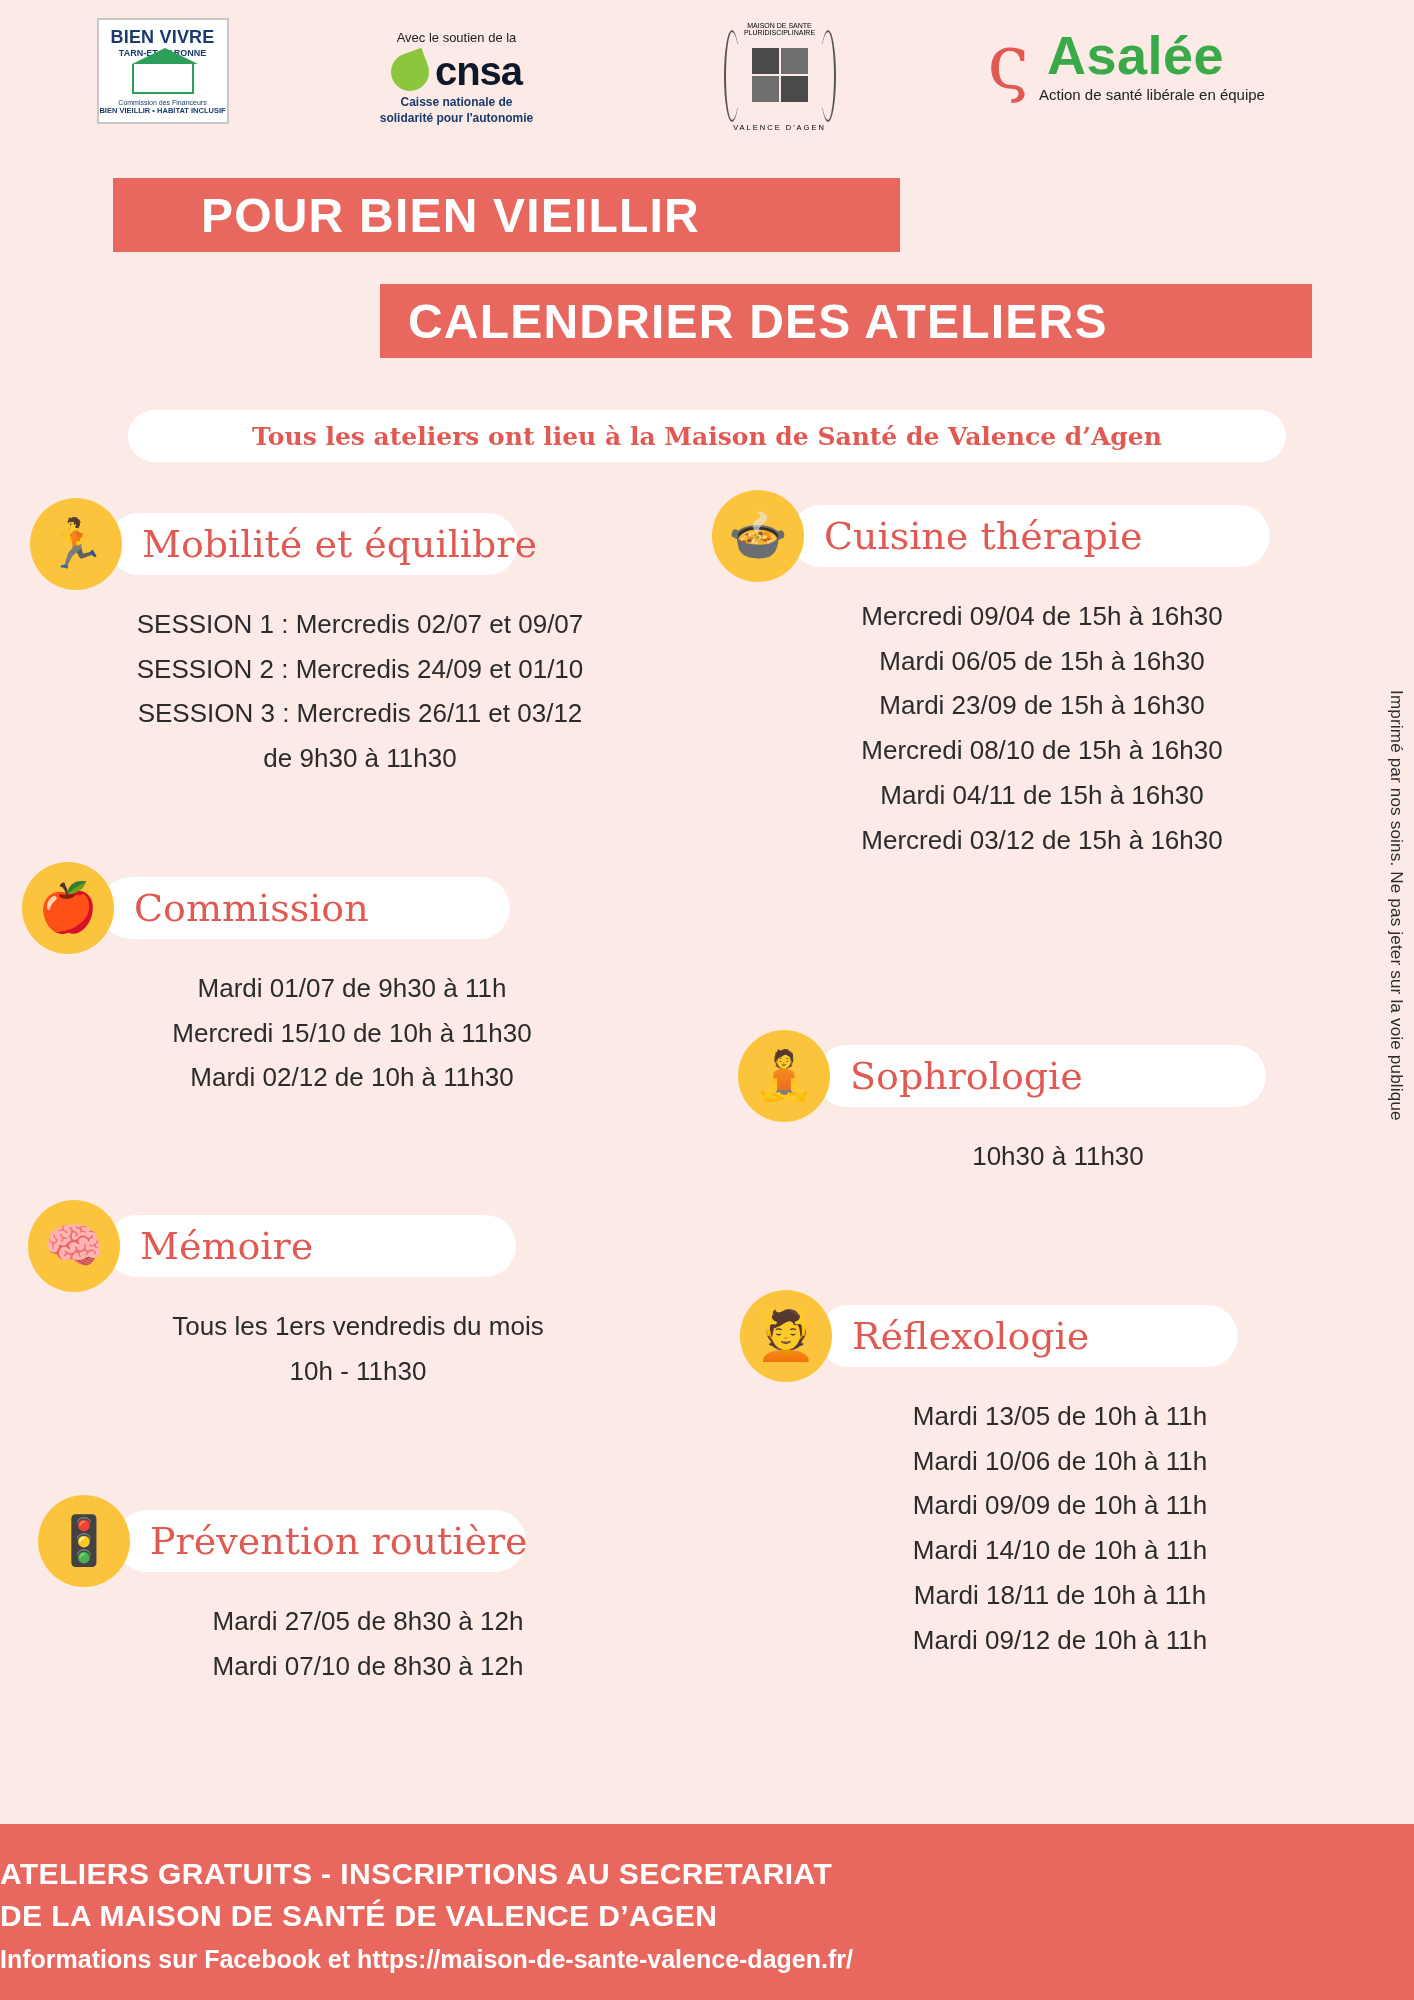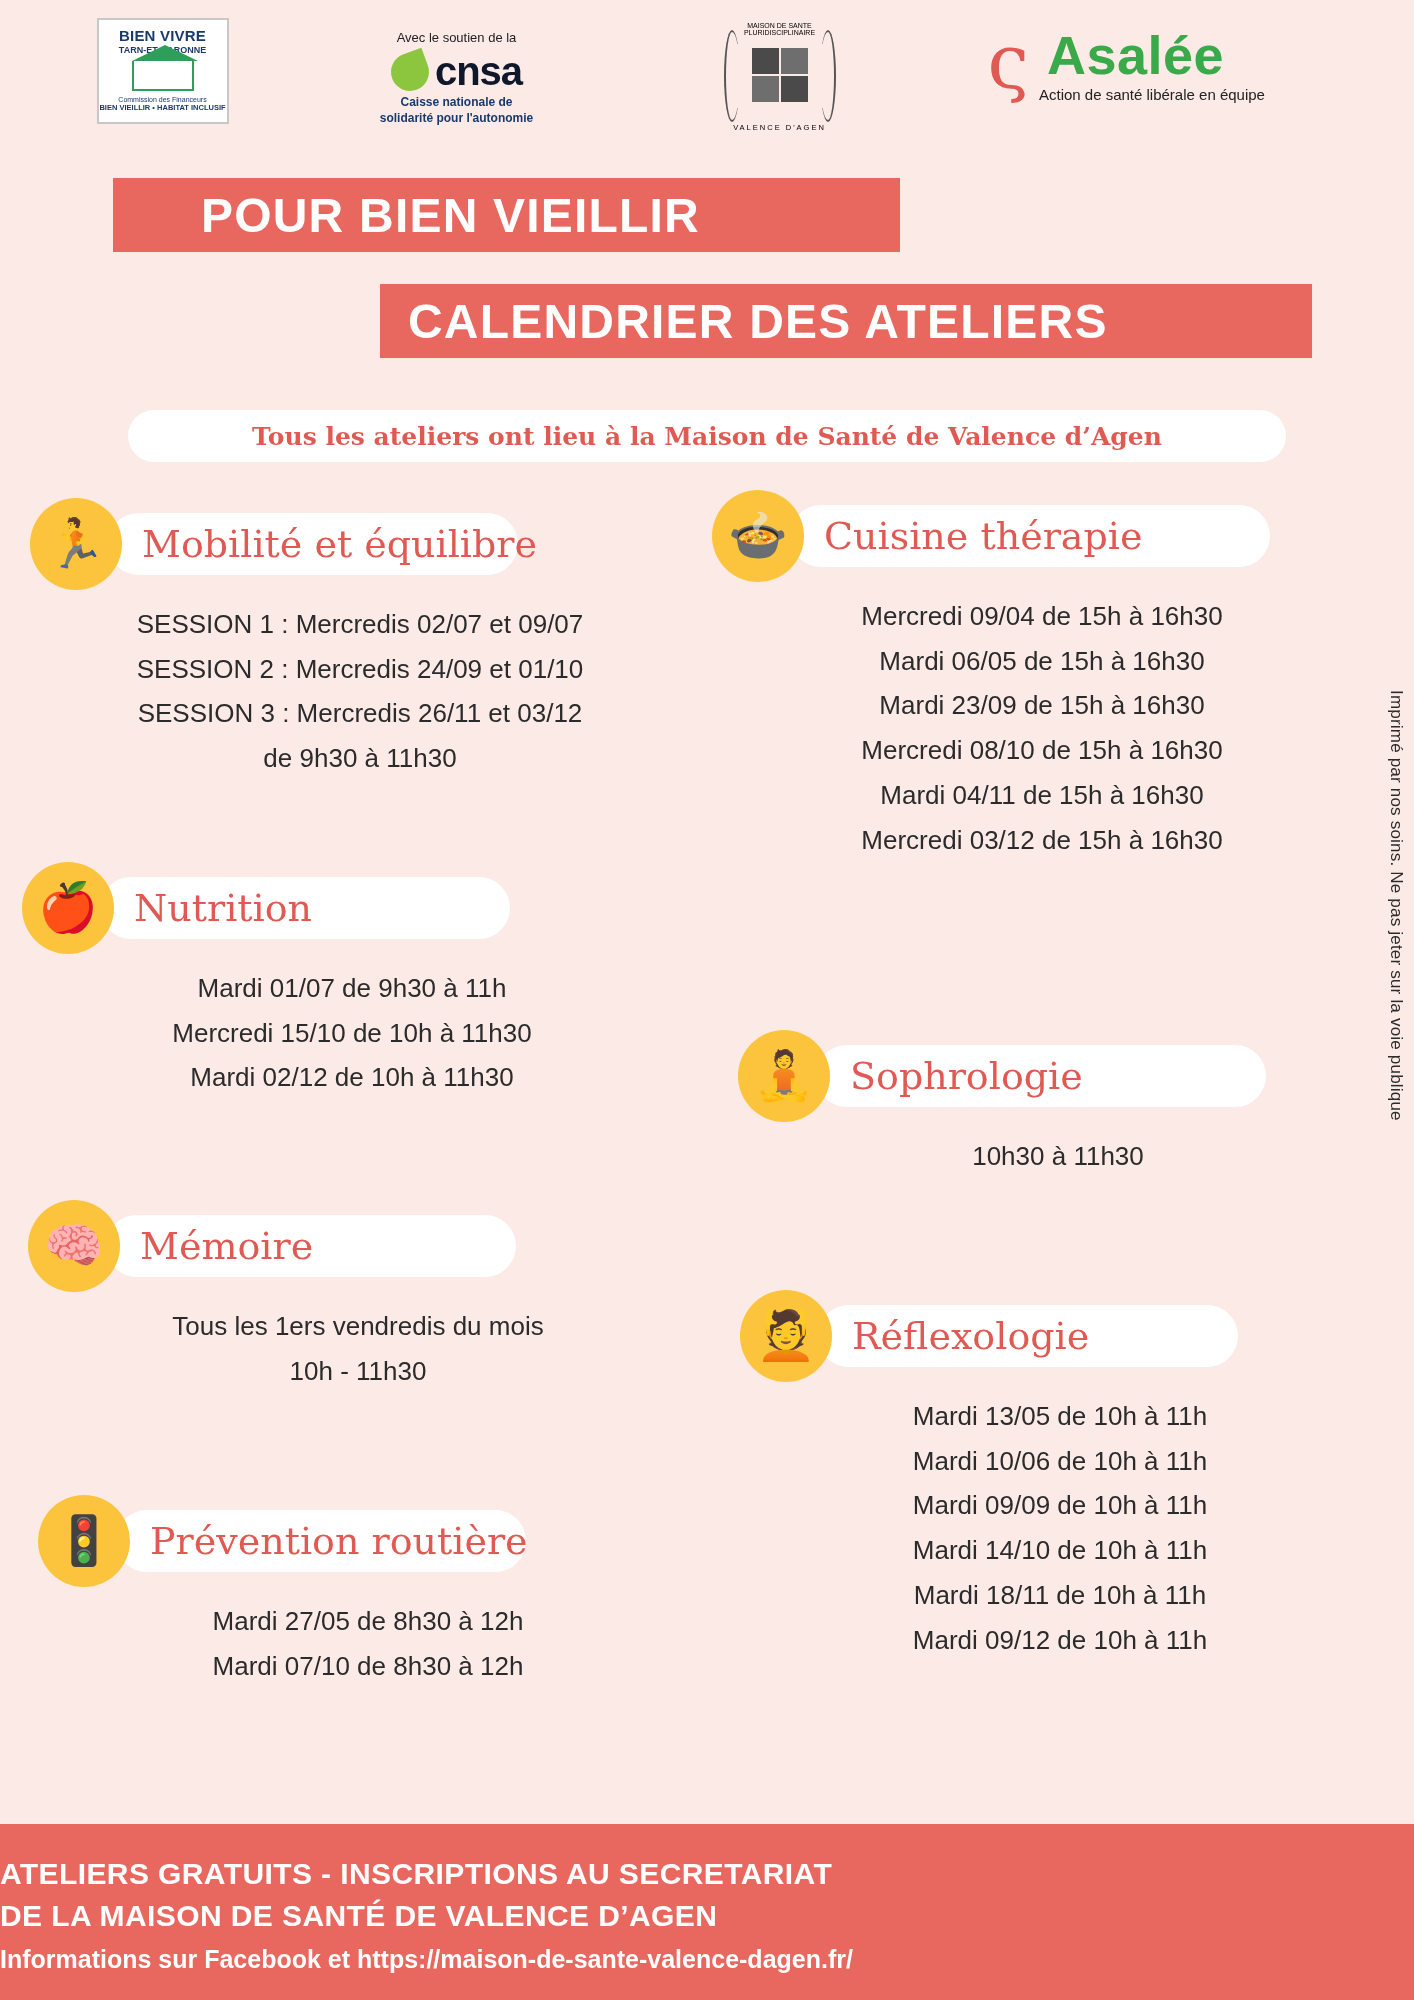--- a/index.html
+++ b/index.html
@@ -30,21 +30,21 @@
   .logo-bienvivre {
     width: 132px; height: 106px;
     border: 2px solid #c8c8c8;
     background: #ffffff;
     display: flex; flex-direction: column;
     align-items: center; justify-content: flex-start;
     padding-top: 8px;
     position: relative;
   }
   .logo-bienvivre .bv-title {
-    font-size: 15px; font-weight: bold; color: #1b3a6b; line-height: 1.05;
+    font-size: 18px; font-weight: bold; color: #1b3a6b; line-height: 1.05;
     letter-spacing: .2px;
   }
   .logo-bienvivre .bv-sub {
     font-size: 9px; font-weight: bold; color: #1b3a6b; margin-top: 1px;
   }
   .logo-bienvivre .bv-house {
     margin-top: 6px;
     width: 62px; height: 30px;
     border: 2px solid #2e9e5b;
     border-top: none;
@@ -298,21 +298,21 @@
       <div>SESSION 2 : Mercredis 24/09 et 01/10</div>
       <div>SESSION 3 : Mercredis 26/11 et 03/12</div>
       <div>de 9h30 à 11h30</div>
     </div>
   </div>
 
   <div class="section" id="sec-nutrition">
     <div class="sec-head">
       <div class="icon-circle">🍎</div>
       <div class="head-pill">
-          <span>Nutrition</span>
+          <span>Commission</span>
         </div>
     </div>
     <div class="lines">
       <div>Mardi 01/07 de 9h30 à 11h</div>
       <div>Mercredi 15/10 de 10h à 11h30</div>
       <div>Mardi 02/12 de 10h à 11h30</div>
     </div>
   </div>
 
   <div class="section" id="sec-memoire">

